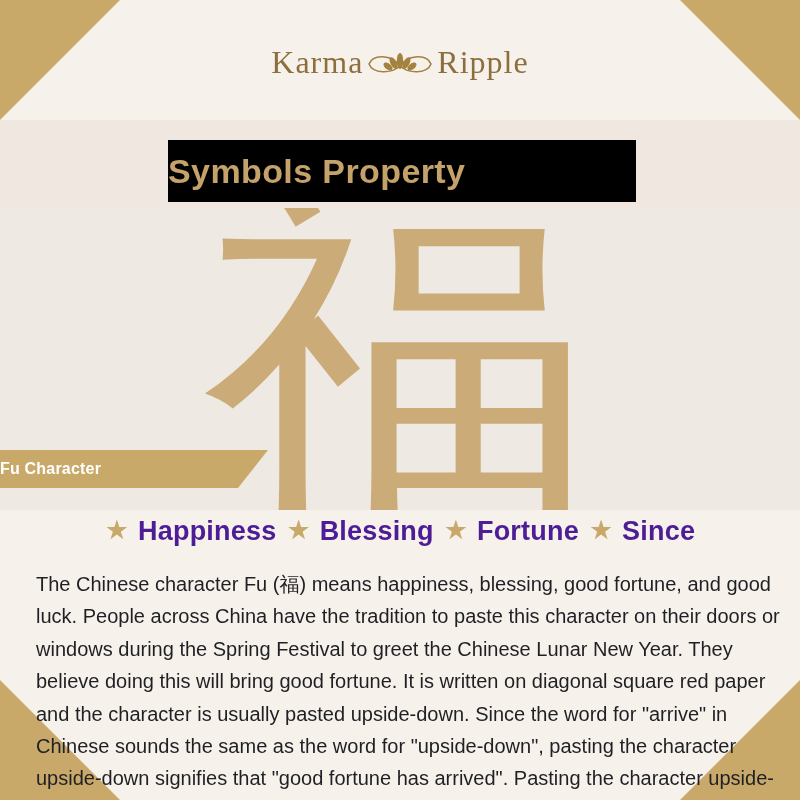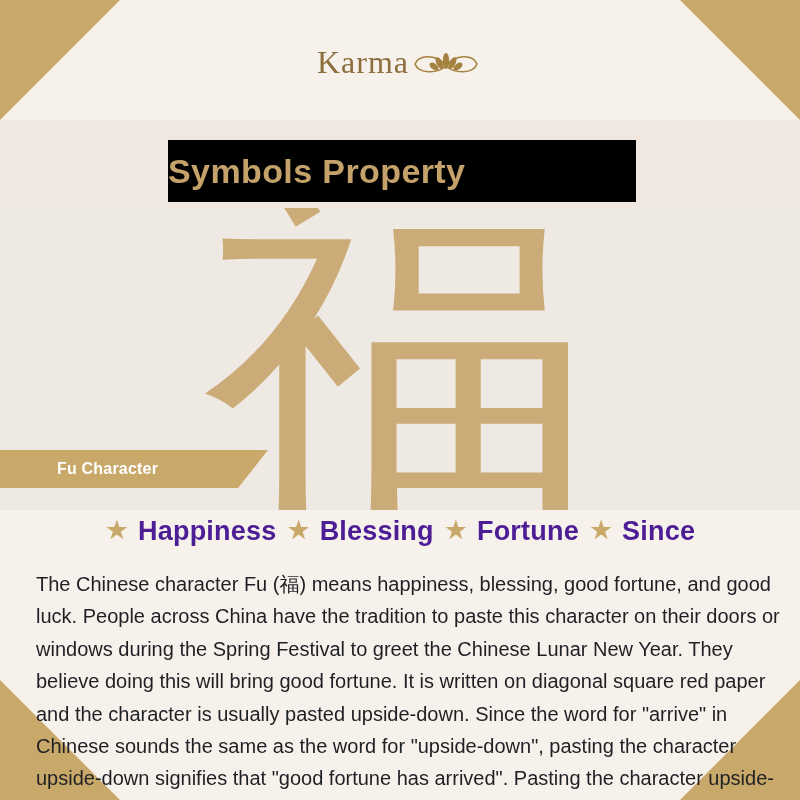--- a/index.html
+++ b/index.html
@@ -146,21 +146,20 @@
     background: #c9a96a;
     display: flex;
     align-items: center;
     -webkit-clip-path: polygon(0 0, 268px 0, 238px 38px, 0 38px);
     clip-path: polygon(0 0, 268px 0, 238px 38px, 0 38px);
   }
   .ribbon-text {
     color: #ffffff;
     font-size: 16px;
     font-weight: bold;
-    padding-left: 57px;
     letter-spacing: 0.2px;
   }
 
   
   .keywords {
     position: absolute;
     left: 0;
     top: 516px;
     width: 800px;
     display: flex;
@@ -221,20 +220,21 @@
           </g>
           <g fill="#a4823f">
             <ellipse cx="37" cy="17" rx="3.2" ry="8"></ellipse>
             <ellipse cx="30.5" cy="19" rx="3" ry="6.4" transform="rotate(-28 30.5 19)"></ellipse>
             <ellipse cx="43.5" cy="19" rx="3" ry="6.4" transform="rotate(28 43.5 19)"></ellipse>
             <ellipse cx="25" cy="22.5" rx="3" ry="5.2" transform="rotate(-52 25 22.5)"></ellipse>
             <ellipse cx="49" cy="22.5" rx="3" ry="5.2" transform="rotate(52 49 22.5)"></ellipse>
           </g>
         </svg>
       </span>
+      <span class="word">Ripple</span>
     </div>
   </div>
 
   <div class="title-band"></div>
   <div class="title-box">
     <span class="title-text">Symbols Property</span>
   </div>
 
   <div class="hero">
     <div class="hero-char">福</div>

